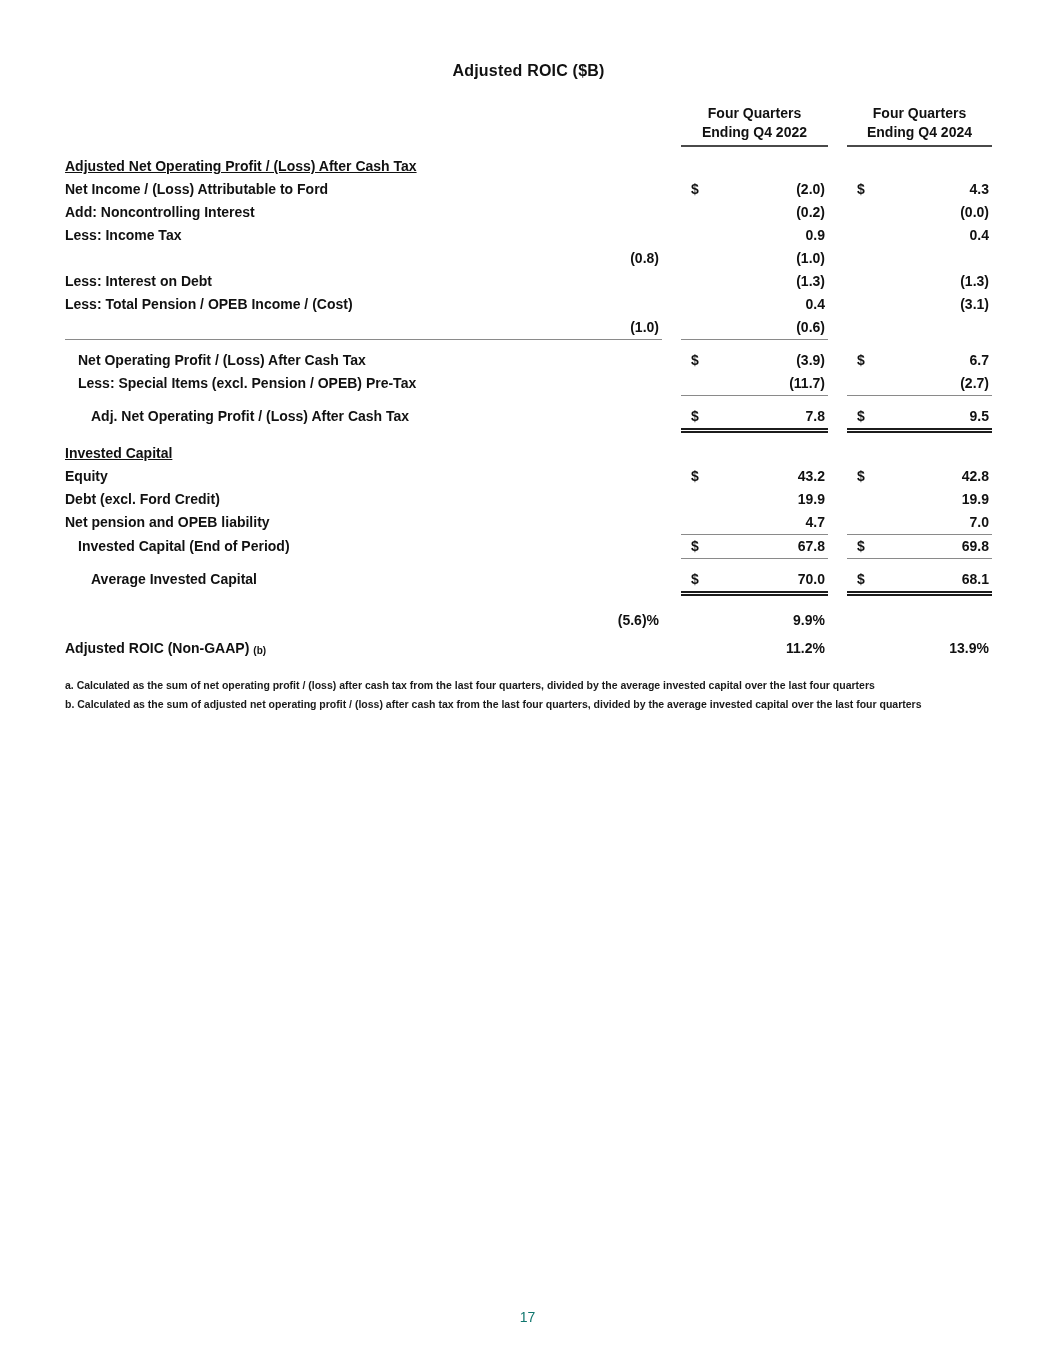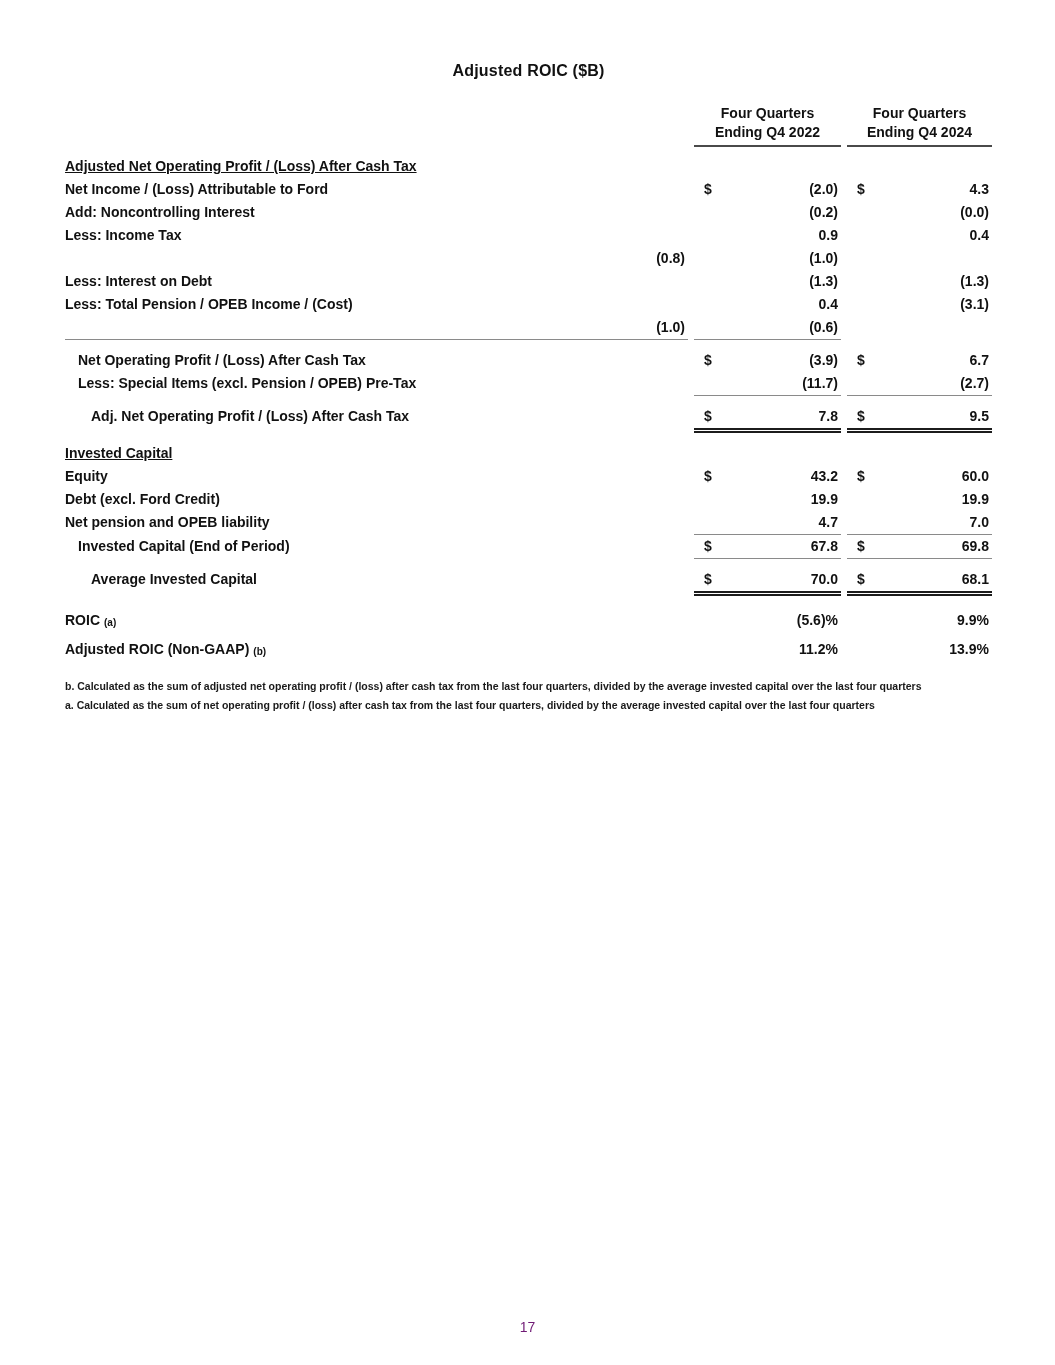--- a/index.html
+++ b/index.html
@@ -10,21 +10,21 @@
     font-family: "Liberation Sans", sans-serif;
     color: #111;
     overflow: hidden;
   }
   .page { position: absolute; inset: 0; background: #fff; }
   .content { padding: 62px 63px 0 65px; }
 
   .doc-title { font-size: 16px; font-weight: bold; letter-spacing: 0.2px; text-align: center; }
 
   .fin-table { margin-top: 24px; width: 100%; }
-  .grid { display: grid; grid-template-columns: 1fr 147px 145px; column-gap: 6px; }
+  .grid { display: grid; grid-template-columns: 1fr 147px 145px; column-gap: 19px; }
 
   .header-row .hcell {
     text-align: center; font-size: 14px; font-weight: bold; line-height: 19px;
     border-bottom: 2px solid #4a4a4a; padding-bottom: 3px;
   }
   .header-row .hspacer { border: none; }
 
   .rows { margin-top: 8px; }
   .row { min-height: 23px; }
   .cell { font-size: 14px; font-weight: bold; line-height: 23px; white-space: nowrap; }
@@ -36,22 +36,22 @@
   .rule-double { border-bottom: 5px double #1c1c1c; }
   .gap-xs { margin-top: 5px; }
   .gap-sm { margin-top: 9px; }
   .gap-lg { margin-top: 13px; }
   .marker { font-size: 10px; font-weight: bold; margin-left: 4px; position: relative; top: 1px; }
 
   .footnotes { margin-top: 15px; }
   .footnote { font-size: 10.5px; font-weight: bold; line-height: 19px; color: #1a1a1a; white-space: nowrap; }
 
   .page-number {
-    position: absolute; bottom: 30px; left: 0; right: 0;
-    text-align: center; font-size: 14px; font-weight: normal; color: #701a75;
+    position: absolute; bottom: 40px; left: 0; right: 0;
+    text-align: center; font-size: 14px; font-weight: normal; color: #0f766e;
   }
 </style>
 </head>
 <body>
 
 <div class="page">
   <div class="content">
 
     <div class="doc-title">Adjusted ROIC ($B)</div>
 
@@ -187,21 +187,21 @@
             <div class="cell value"></div>
           </div>
           <div class="grid row">
             <div class="cell label indent-0"><span>Equity</span></div>
             <div class="cell value">
               <span class="dollar">$</span>
               <span class="num">43.2</span>
             </div>
             <div class="cell value">
               <span class="dollar">$</span>
-              <span class="num">60.0</span>
+              <span class="num">42.8</span>
             </div>
           </div>
           <div class="grid row">
             <div class="cell label indent-0"><span>Debt (excl. Ford Credit)</span></div>
             <div class="cell value">
               <span class="dollar"></span>
               <span class="num">19.9</span>
             </div>
             <div class="cell value">
               <span class="dollar"></span>
@@ -235,21 +235,20 @@
             <div class="cell value rule-double">
               <span class="dollar">$</span>
               <span class="num">70.0</span>
             </div>
             <div class="cell value rule-double">
               <span class="dollar">$</span>
               <span class="num">68.1</span>
             </div>
           </div>
           <div class="grid row gap-lg">
-            <div class="cell label indent-0"><span>ROIC</span><span class="marker">(a)</span></div>
             <div class="cell value">
               <span class="dollar"></span>
               <span class="num">(5.6)%</span>
             </div>
             <div class="cell value">
               <span class="dollar"></span>
               <span class="num">9.9%</span>
             </div>
           </div>
           <div class="grid row gap-xs">
@@ -260,20 +259,20 @@
             </div>
             <div class="cell value">
               <span class="dollar"></span>
               <span class="num">13.9%</span>
             </div>
           </div>
         </div>
     </div>
 
     <div class="footnotes">
+      <div class="footnote">a. Calculated as the sum of net operating profit / (loss) after cash tax from the last four quarters, divided by the average invested capital over the last four quarters</div>
       <div class="footnote">b. Calculated as the sum of adjusted net operating profit / (loss) after cash tax from the last four quarters, divided by the average invested capital over the last four quarters</div>
-      <div class="footnote">a. Calculated as the sum of net operating profit / (loss) after cash tax from the last four quarters, divided by the average invested capital over the last four quarters</div>
     </div>
 
   </div>
 
   <div class="page-number">17</div>
 </div>
 
 </body></html>

